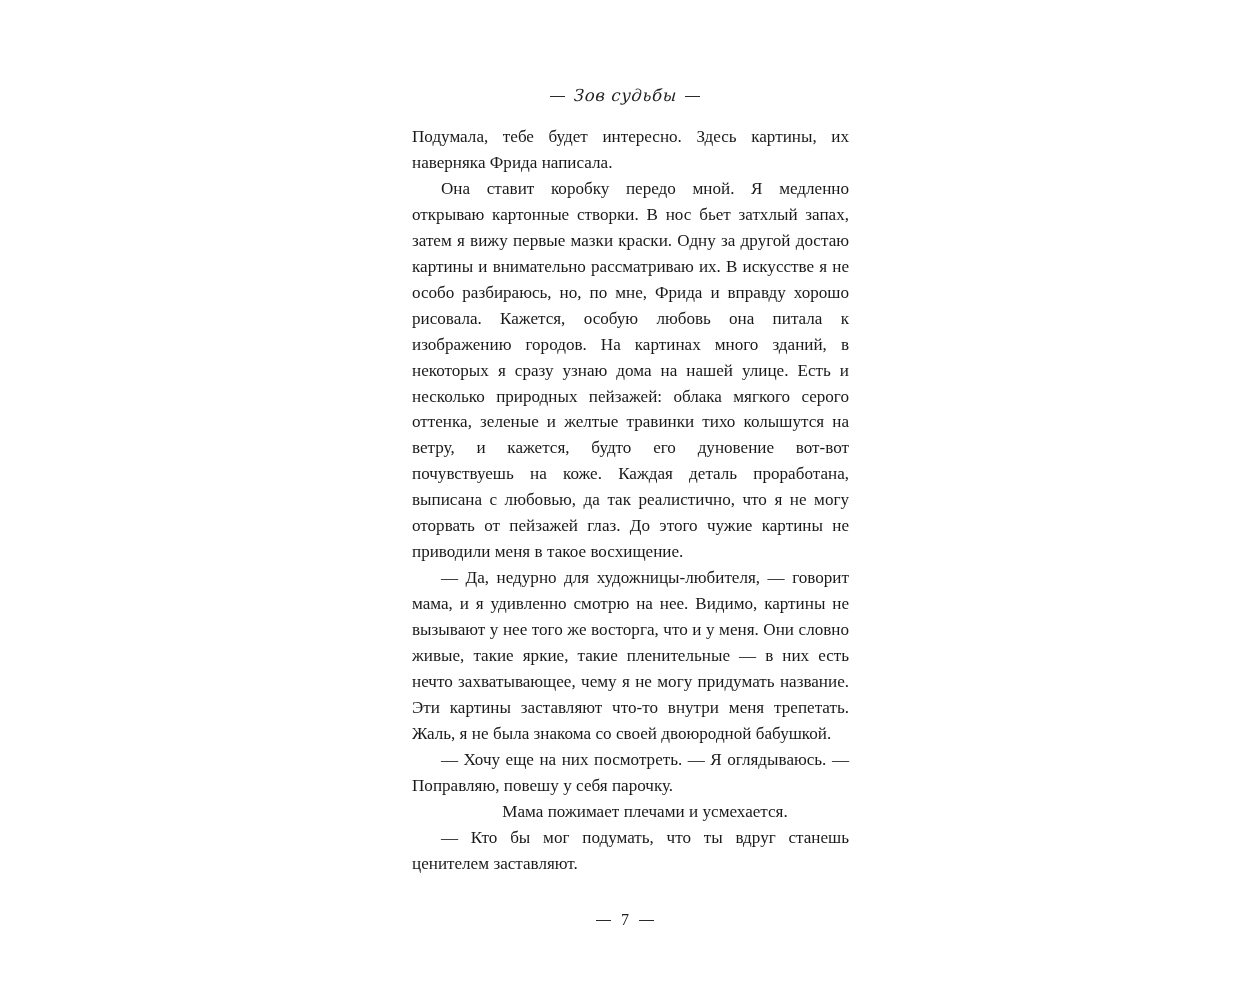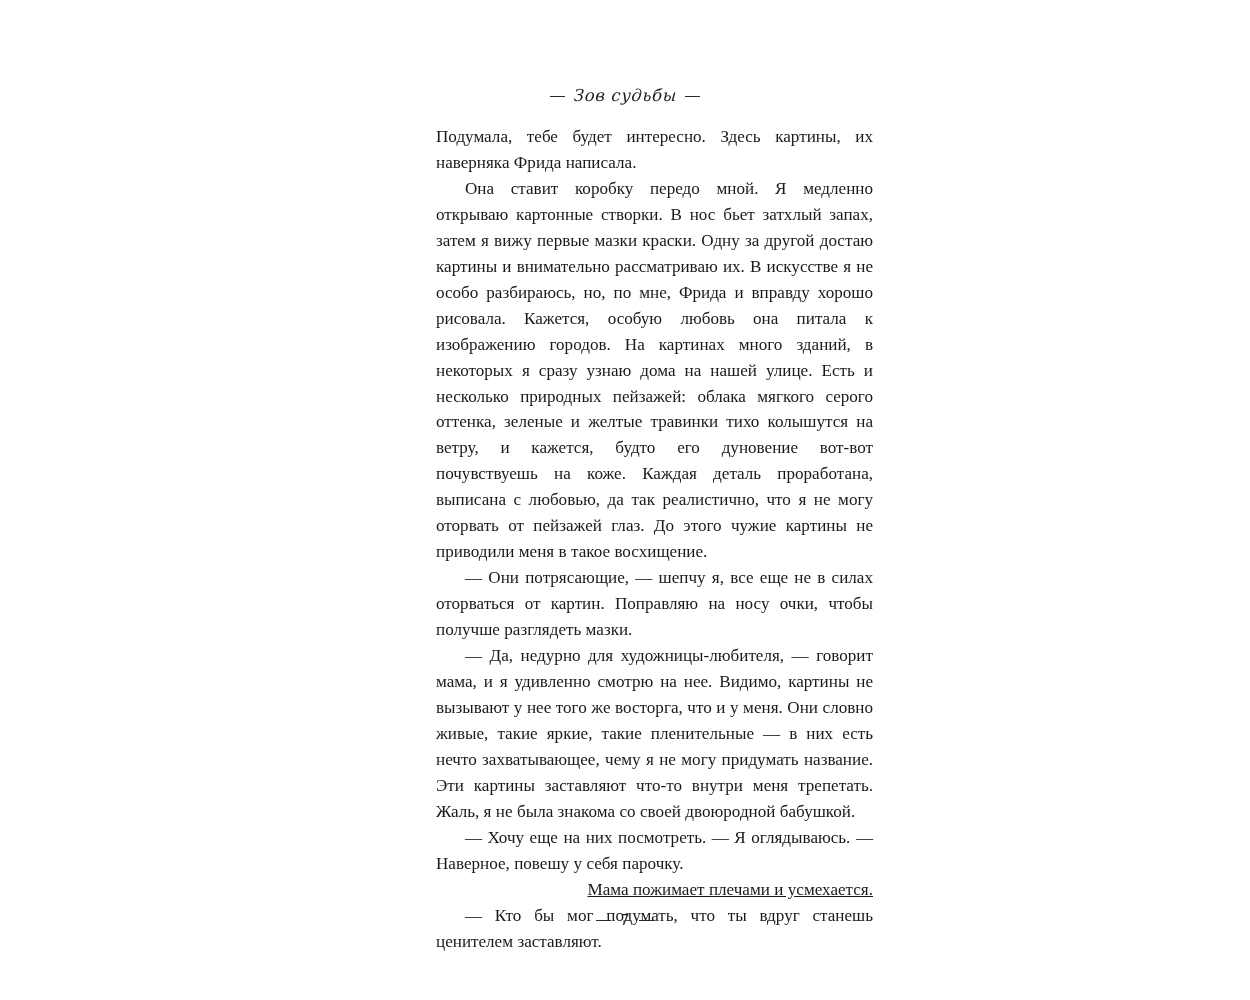--- a/index.html
+++ b/index.html
@@ -53,39 +53,37 @@
     padding: 0 9px;
     transform: skewX(-4deg);
   }
 
   
   .text-column {
     position: absolute;
     left: 412px;
     top: 124px;
     width: 437px;
-    margin-left: 24px;
   }
 
   p.para {
     margin: 0;
     font-size: 17.1px;
     line-height: 25.95px;
     text-align: justify;
     text-justify: inter-word;
     text-indent: 29px;
     hyphens: manual;
     word-spacing: 0.1px;
   }
   p.para.flush {
     text-indent: 0;
   }
   p.para.last-natural {
-    text-align: right;
-    text-decoration: underline;
+    text-align: center;
   }
 
   
   .folio {
     position: absolute;
     left: 0;
     top: 911px;
     width: 1250px;
     text-align: center;
     font-size: 16px;
@@ -109,23 +107,22 @@
 
 <div class="page">
 
   <div class="running-head">
     <span class="rule"></span><span class="rh-text">Зов судьбы</span><span class="rule"></span>
   </div>
 
   <div class="text-column">
     <p class="para flush">Подумала, тебе будет интересно. Здесь картины, их наверняка Фрида написала.</p>
     <p class="para">Она ставит коробку передо мной. Я медленно открываю картонные створки. В нос бьет затхлый запах, затем я вижу первые мазки краски. Одну за другой достаю картины и внимательно рассматриваю их. В искусстве я не особо разбираюсь, но, по мне, Фрида и вправду хорошо рисовала. Кажется, особую любовь она питала к изображению городов. На картинах много зданий, в некоторых я сразу узнаю дома на нашей улице. Есть и несколько природных пейзажей: облака мягкого серого оттенка, зеленые и желтые травинки тихо колышутся на ветру, и кажется, будто его дуновение вот-вот почувствуешь на коже. Каждая деталь проработана, выписана с любовью, да так реалистично, что я не могу оторвать от пейзажей глаз. До этого чужие картины не приводили меня в такое восхищение.</p>
-    <p class="para">— Они потрясающие, — шепчу я, все еще не в силах оторваться от картин. Поправляю на носу очки, чтобы получше разглядеть мазки.</p>
     <p class="para">— Да, недурно для художницы-любителя, — говорит мама, и я удивленно смотрю на нее. Видимо, картины не вызывают у нее того же восторга, что и у меня. Они словно живые, такие яркие, такие пленительные — в них есть нечто захватывающее, чему я не могу придумать название. Эти картины заставляют что-то внутри меня трепетать. Жаль, я не была знакома со своей двоюродной бабушкой.</p>
-    <p class="para">— Хочу еще на них посмотреть. — Я оглядываюсь. — Наверное, повешу у себя парочку.</p>
+    <p class="para">— Хочу еще на них посмотреть. — Я оглядываюсь. — Поправляю, повешу у себя парочку.</p>
     <p class="para last-natural">Мама пожимает плечами и усмехается.</p>
     <p class="para">— Кто бы мог подумать, что ты вдруг станешь ценителем заставляют.</p>
   </div>
 
   <div class="folio">
     <span class="rule"></span><span class="folio-num">7</span><span class="rule"></span>
   </div>
 
 </div>
 

